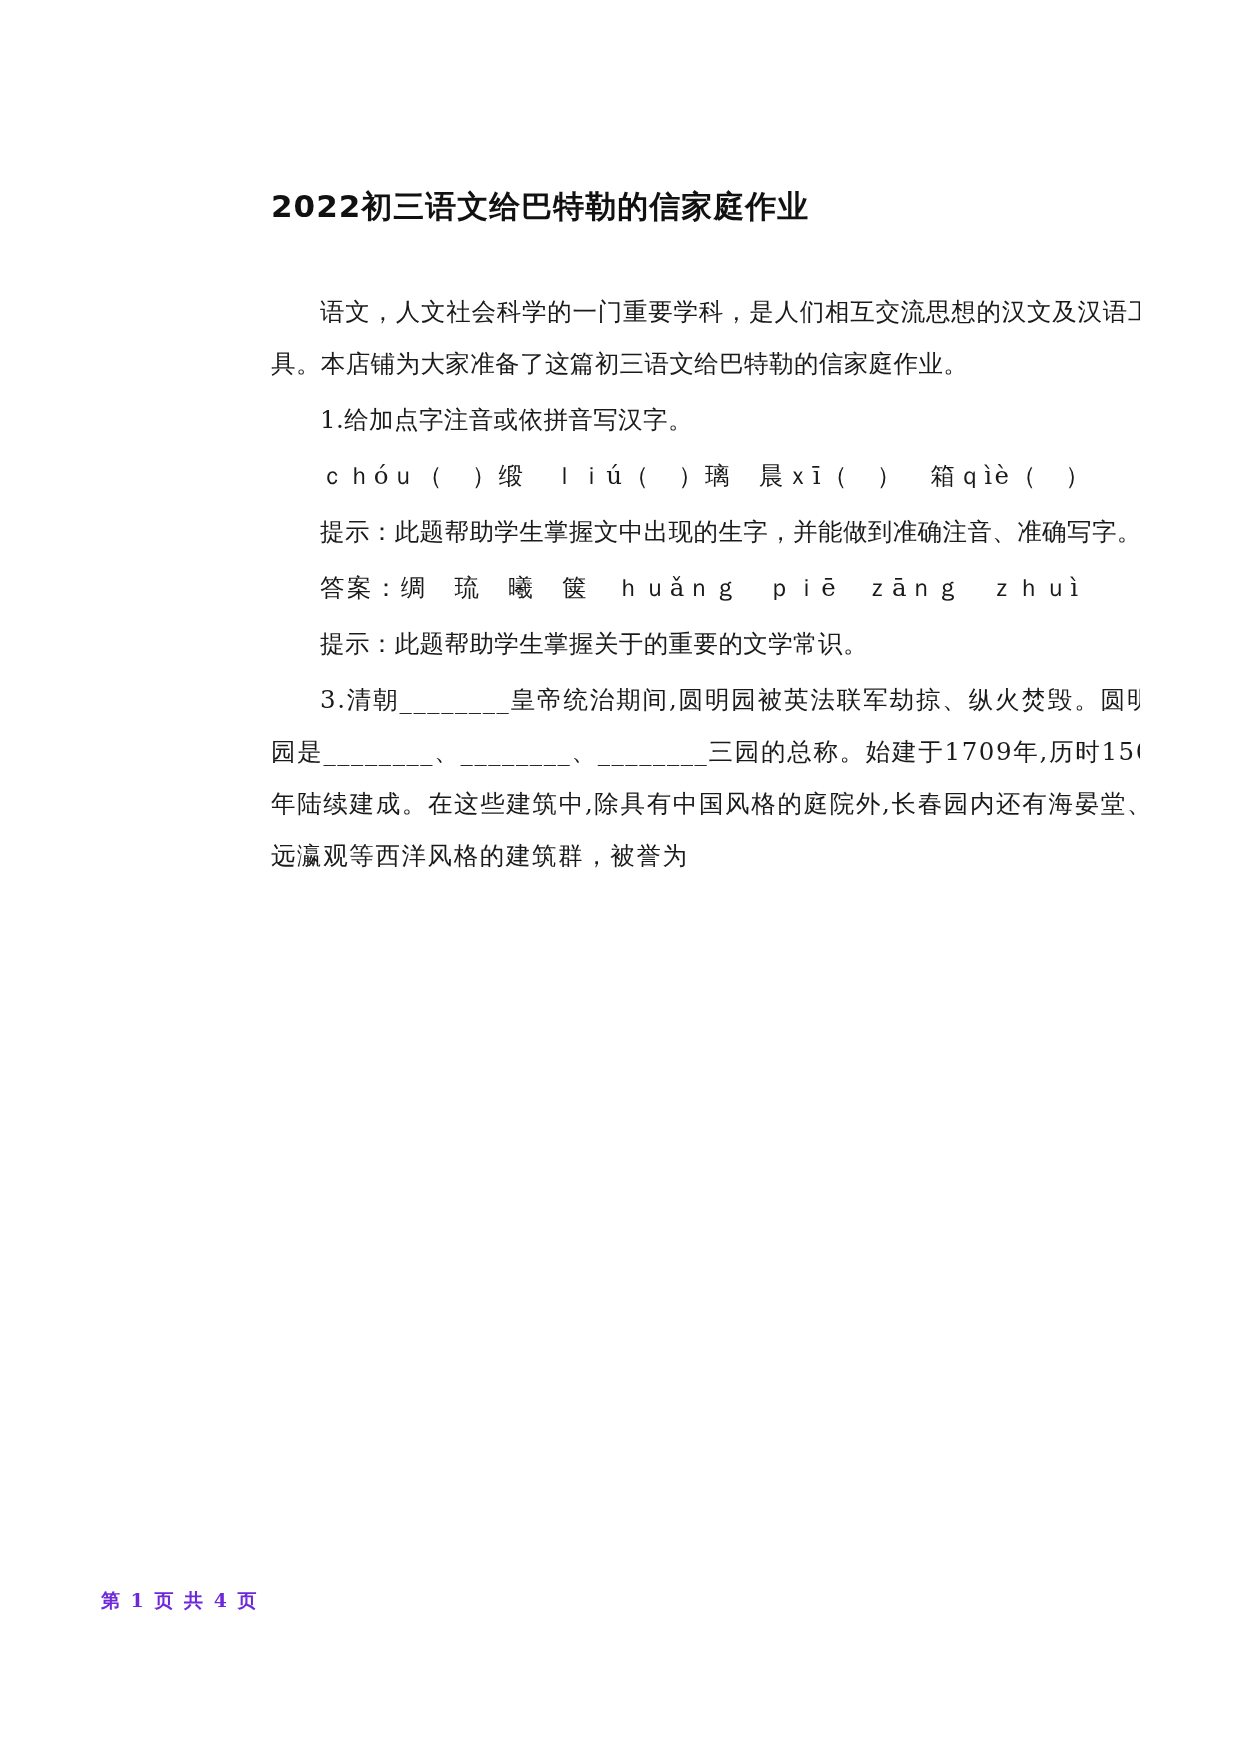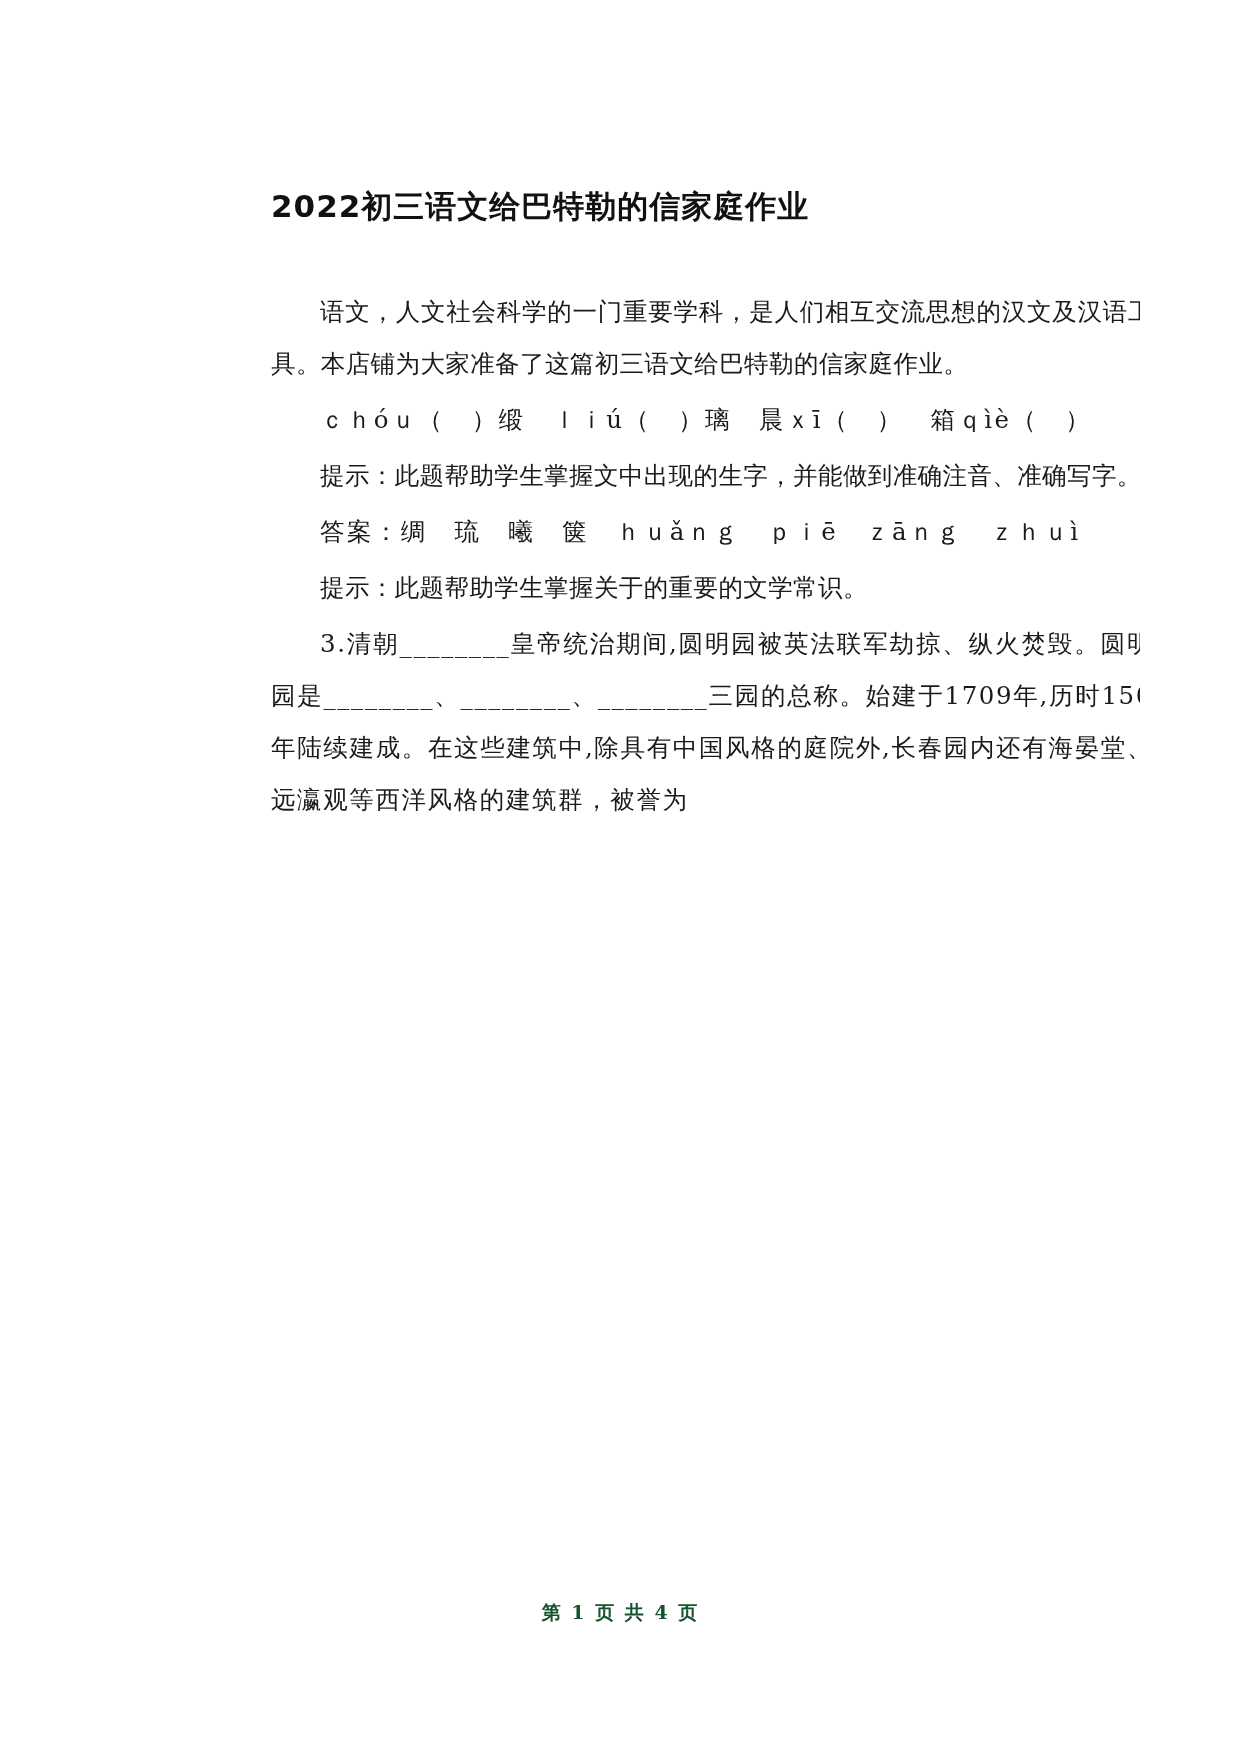--- a/index.html
+++ b/index.html
@@ -50,39 +50,40 @@
   .para.loose {
     letter-spacing: 1.6px;
   }
   .para.spaced {
     letter-spacing: 2.4px;
   }
   .footer {
     position: absolute;
     left: 0;
     right: 0;
-    bottom: 128px;
-    text-align: center;
+    bottom: 140px;
+    text-align: left;
     font-family: "DejaVu Serif", "Liberation Serif", serif;
     font-size: 19px;
     font-weight: 700;
-    color: #14532d;
+    color: #6d28d9;
     letter-spacing: 2px;
   }
 </style>
 </head>
 <body>
 
 <div class="page">
 
   <div class="content">
 
     <h1 class="doc-title">2022初三语文给巴特勒的信家庭作业</h1>
 
     <p class="para">语文，人文社会科学的一门重要学科，是人们相互交流思想的汉文及汉语工具。本店铺为大家准备了这篇初三语文给巴特勒的信家庭作业。</p>
+    <p class="para">1.给加点字注音或依拼音写汉字。</p>
     <p class="para spaced">ｃｈóｕ（　）缎　ｌｉú（　）璃　晨ｘī（　）　箱ｑìè（　）</p>
     <p class="para">提示：此题帮助学生掌握文中出现的生字，并能做到准确注音、准确写字。</p>
     <p class="para spaced">答案：绸　琉　曦　箧　ｈｕǎｎｇ　ｐｉē　ｚāｎｇ　ｚｈｕì</p>
     <p class="para">提示：此题帮助学生掌握关于的重要的文学常识。</p>
     <p class="para loose">3.清朝________皇帝统治期间,圆明园被英法联军劫掠、纵火焚毁。圆明园是________、________、________三园的总称。始建于1709年,历时150年陆续建成。在这些建筑中,除具有中国风格的庭院外,长春园内还有海晏堂、远瀛观等西洋风格的建筑群，被誉为</p>
 
   </div>
 
   <div class="footer">第 1 页 共 4 页</div>
 

